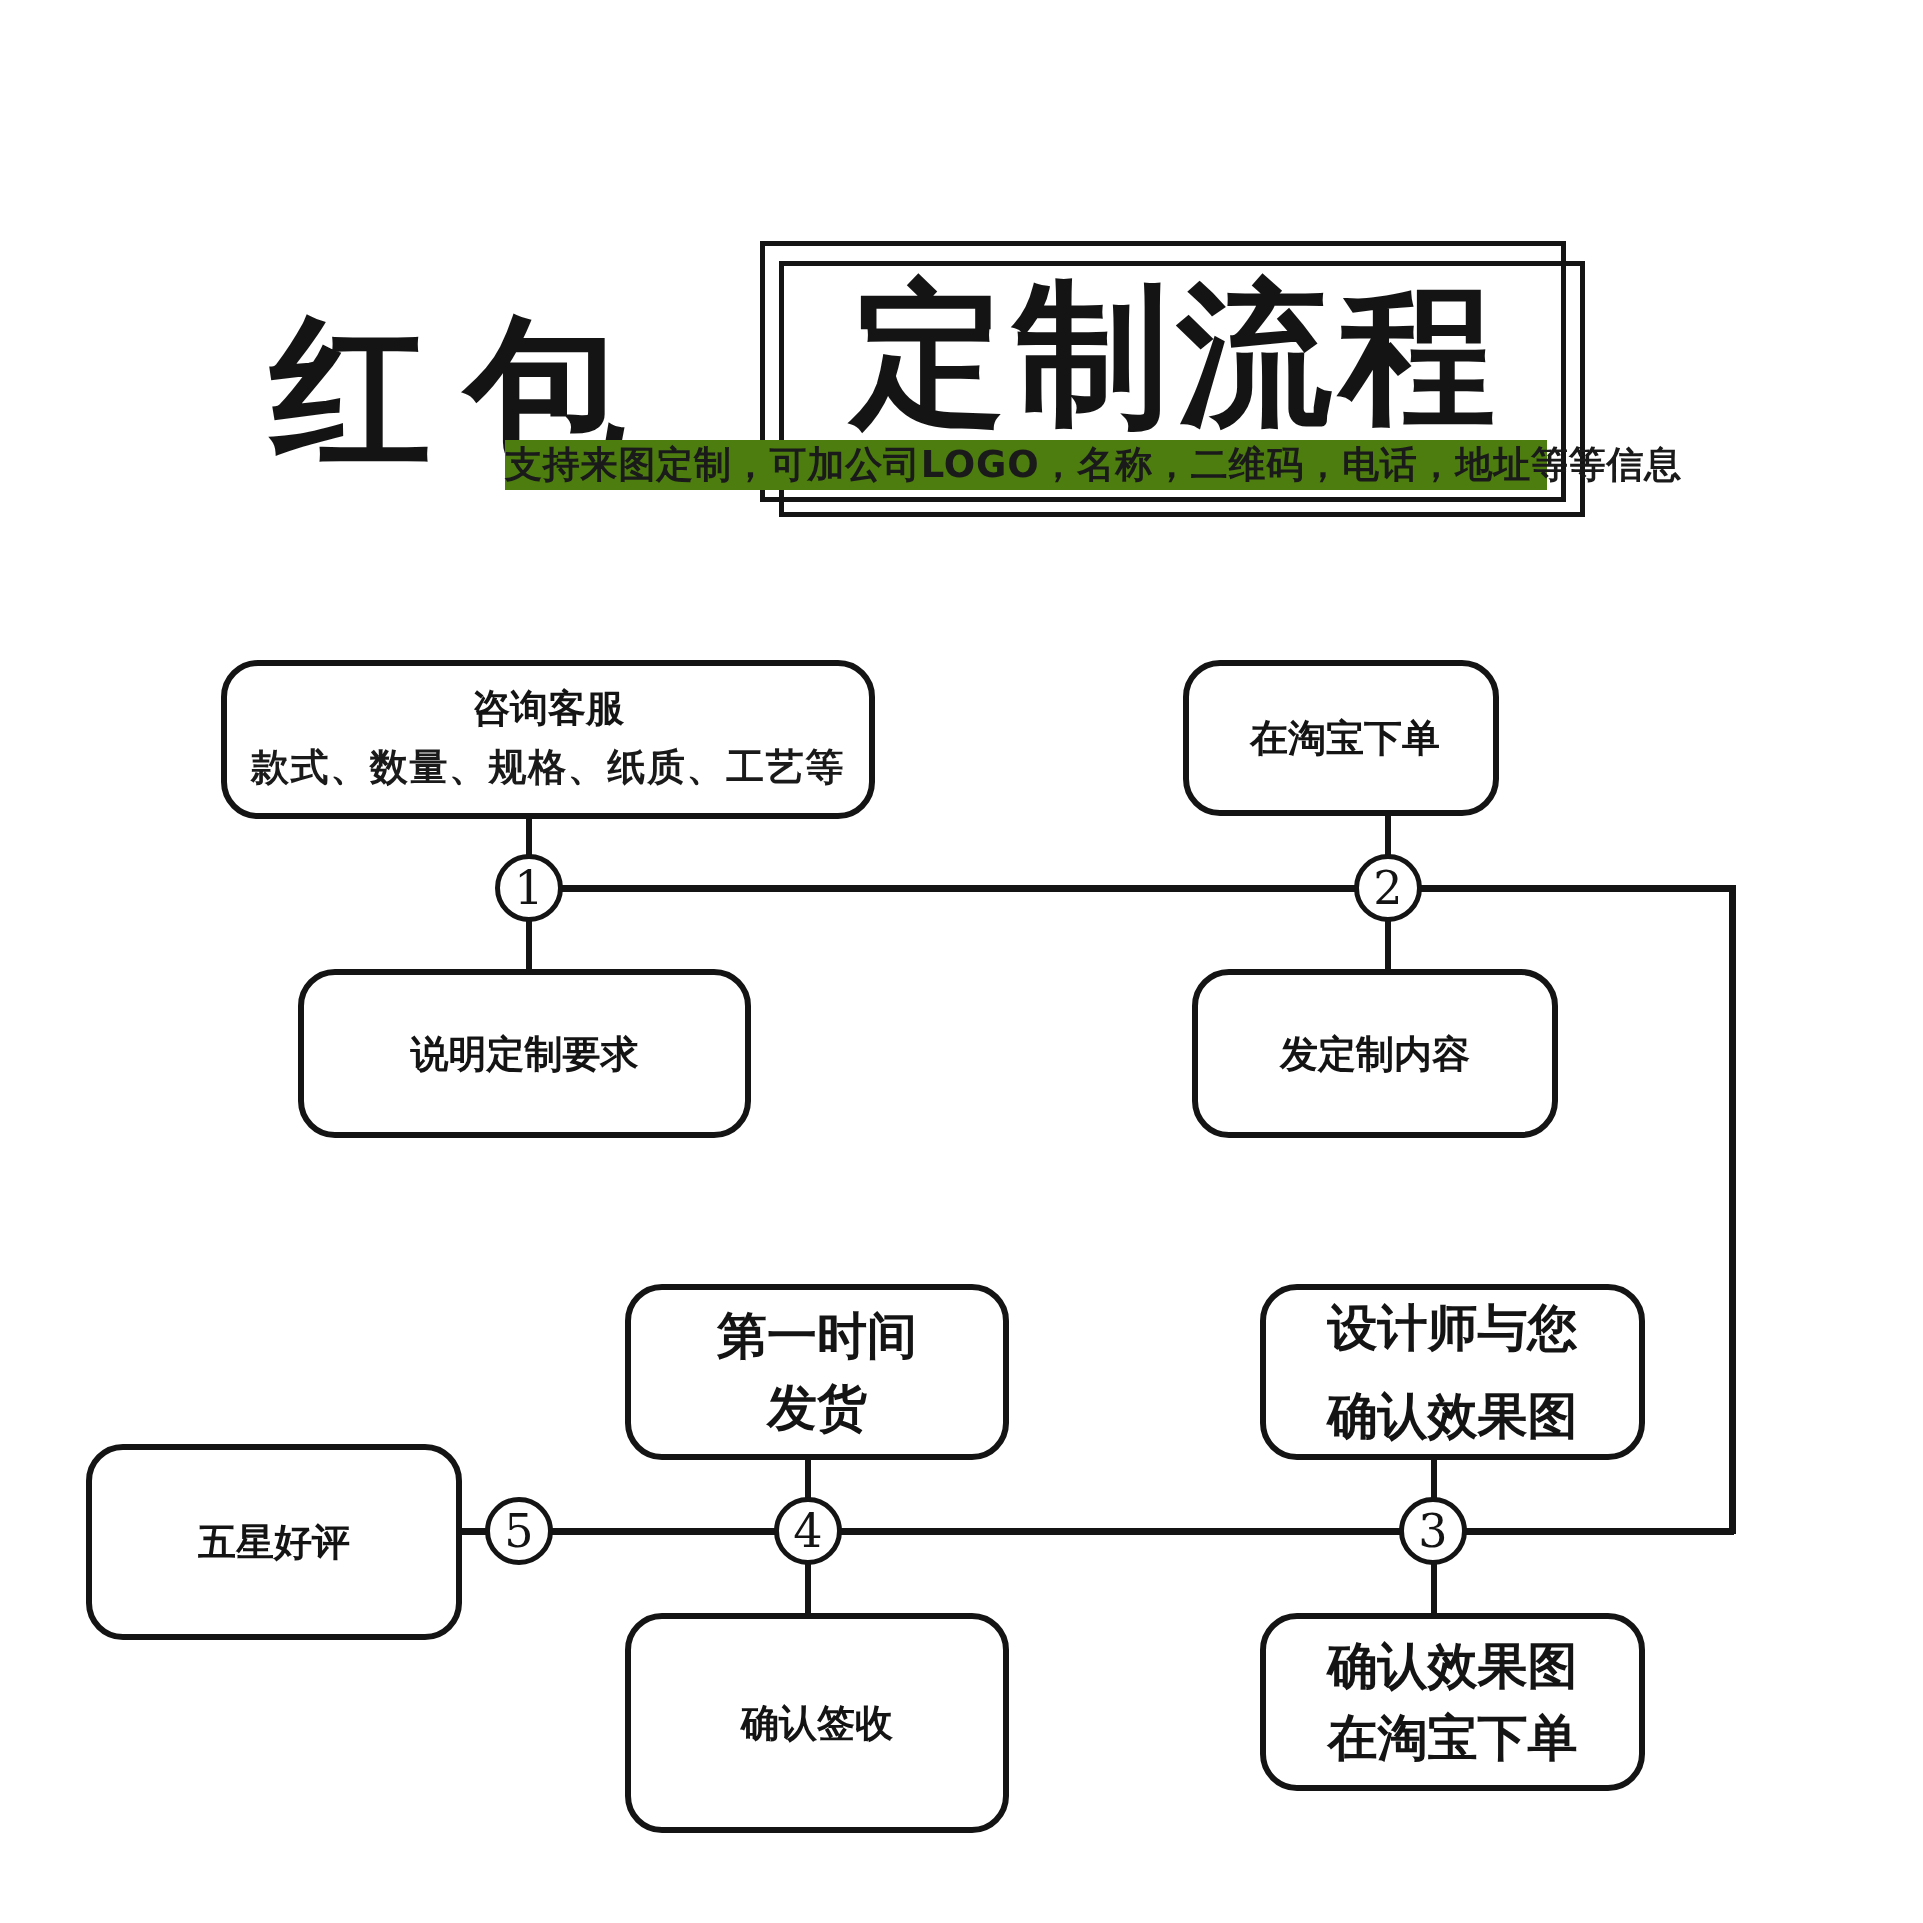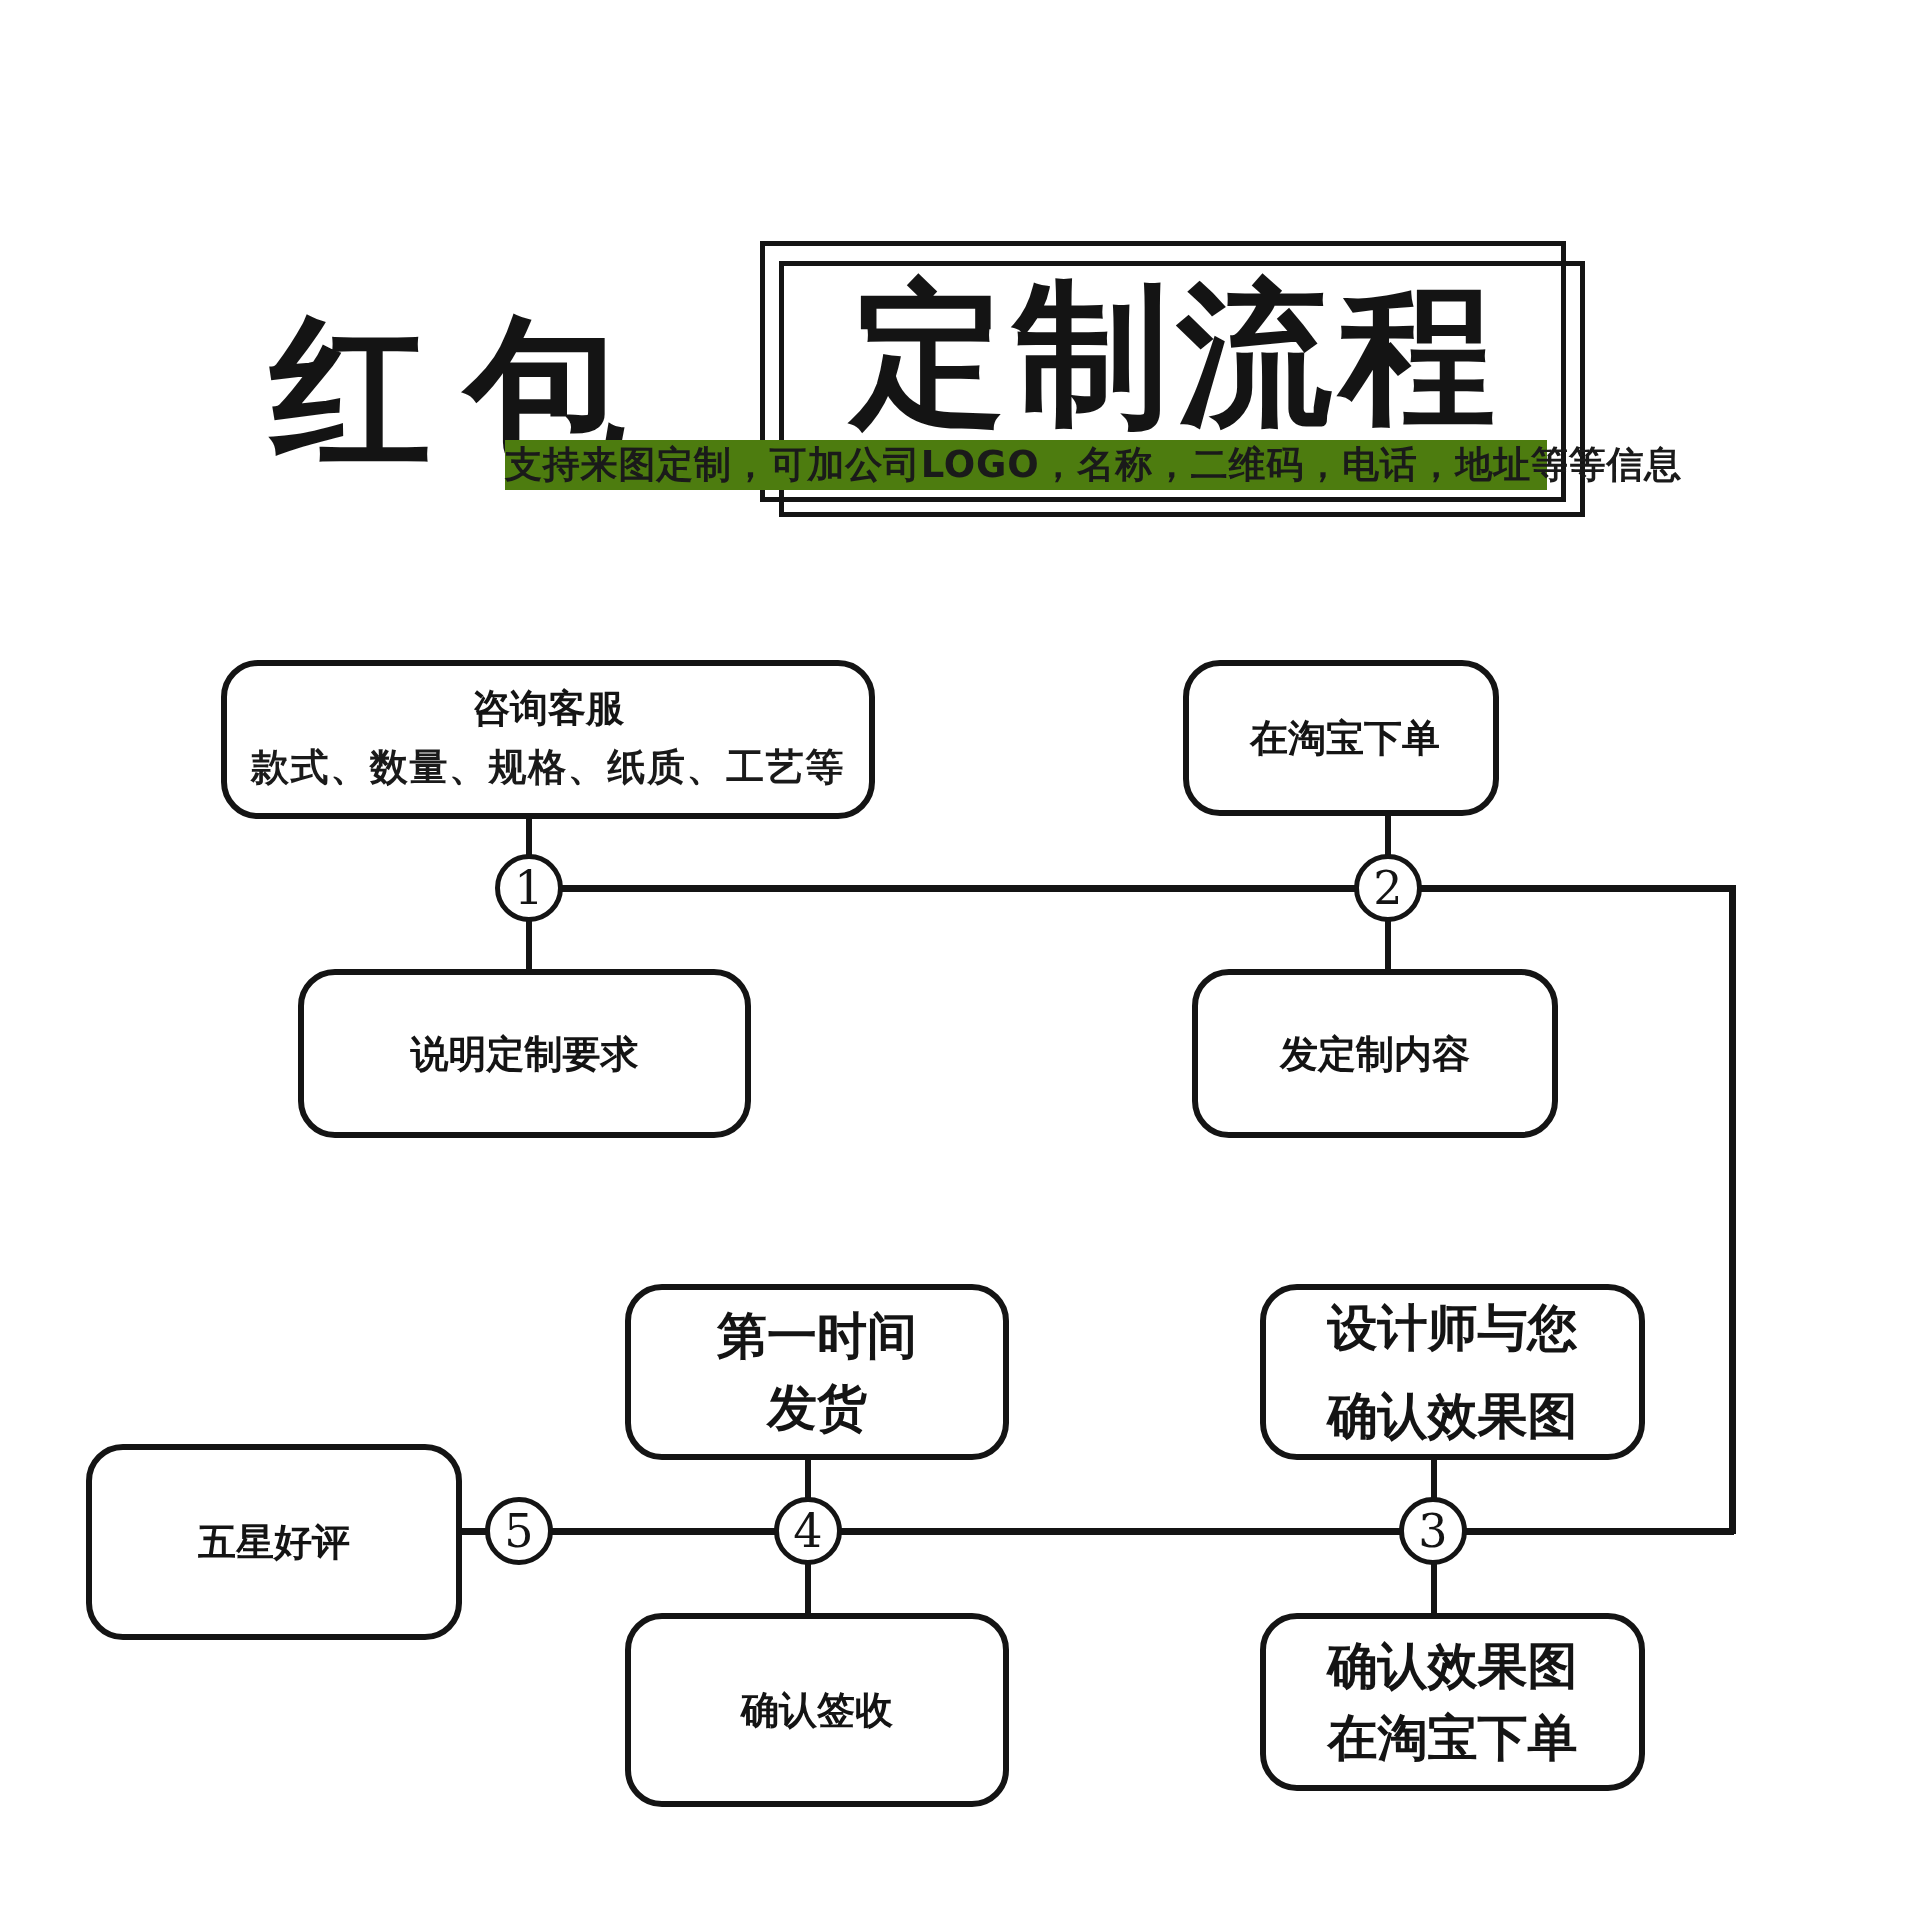--- a/index.html
+++ b/index.html
@@ -154,21 +154,21 @@
 
   <div class="node" style="left:1260px; top:1236px; width:385px; height:176px;gap:16px;">
     <div class="t2 zh-cal">设计师与您</div>
     <div class="t2 zh-cal">确认效果图</div>
   </div>
 
   <div class="node" style="left:86px; top:1396px; width:376px; height:196px;">
     <div class="t1 zh-cal">五星好评</div>
   </div>
 
-  <div class="node" style="left:625px; top:1565px; width:384px; height:194px;">
+  <div class="node" style="left:625px; top:1565px; width:384px; height:220px;">
     <div class="t1 zh-cal">确认签收</div>
   </div>
 
   <div class="node" style="left:1260px; top:1565px; width:385px; height:178px;">
     <div class="t2 zh-cal">确认效果图</div>
     <div class="t2 zh-cal">在淘宝下单</div>
   </div>
 
   <div class="badge" style="left:495px;  top:806px;">
     <span class="num">1</span>

